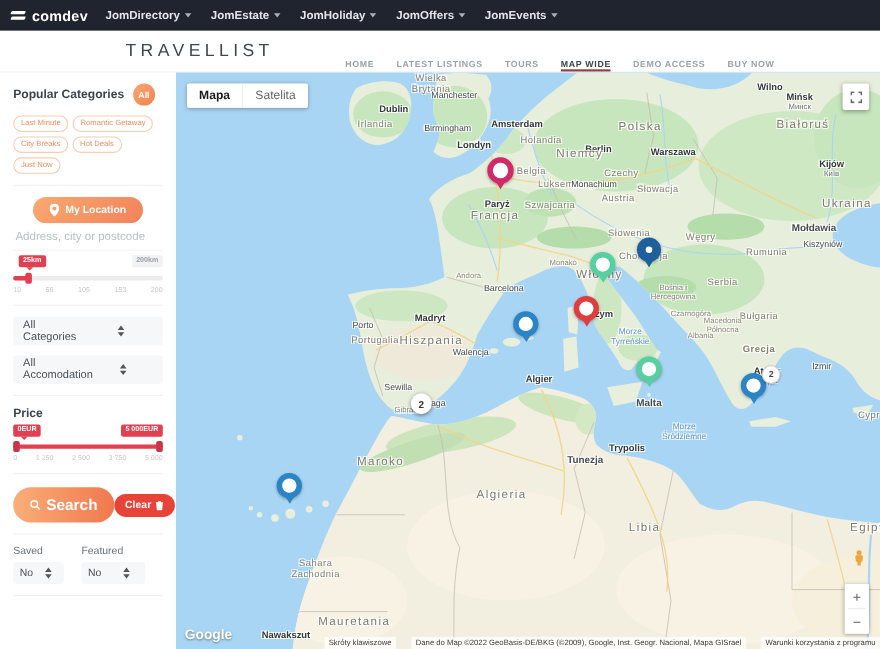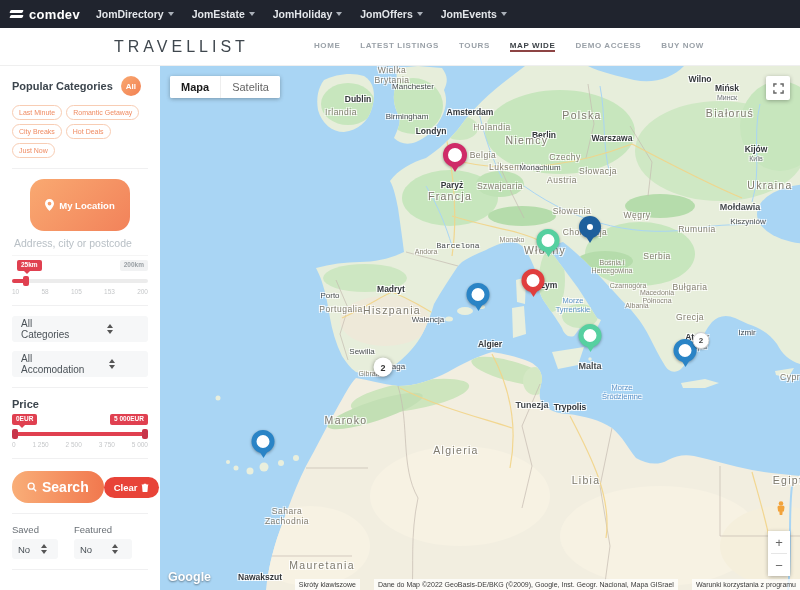--- a/index.html
+++ b/index.html
@@ -10,36 +10,36 @@
   .logo{display:flex;align-items:center;gap:6px;color:#fff;font-size:13px;font-weight:700;letter-spacing:.3px;cursor:pointer;}
   .logo-glyph{display:flex;flex-direction:column;gap:2px;}
   .logo-glyph i{width:13px;height:3px;background:#fff;transform:skewX(-25deg);border-radius:1px;display:block;}
   .top-menu{display:flex;gap:18px;margin-left:16px;}
   .top-item{color:#e3e6ea;font-size:10.5px;font-weight:600;display:flex;align-items:center;gap:4px;cursor:pointer;}
   .caret{width:0;height:0;border-left:3.5px solid transparent;border-right:3.5px solid transparent;border-top:4px solid #aab0b9;}
 
   
   .navbar{height:37px;background:#fff;border-bottom:1px solid #efefef;display:flex;align-items:center;justify-content:space-between;padding:0 96px 0 114px;}
   .brand{font-size:16px;letter-spacing:4px;color:#3f474e;font-weight:500;cursor:pointer;}
-  .nav-menu{display:flex;gap:20px;height:100%;align-items:center;}
+  .nav-menu{display:flex;gap:20px;height:100%;align-items:flex-end;}
   .nav-item{font-size:8px;letter-spacing:.6px;color:#9aa1a8;font-weight:700;display:flex;align-items:center;border-bottom:2px solid transparent;box-sizing:border-box;cursor:pointer;}
   .nav-item.active{color:#3d4348;border-bottom-color:#8d4444;}
 
   
   .content{display:flex;height:524px;}
   .sidebar{width:160px;box-sizing:border-box;padding:10px 12px 0;background:#fff;flex:none;overflow:hidden;}
   .divider{height:1px;background:#f0f0f1;margin:10px 0;}
 
   
   .pc-row{display:flex;align-items:center;gap:8px;}
   .pc-title{font-size:11px;font-weight:700;color:#3c454d;}
   .all-btn{width:20px;height:20px;border-radius:50%;border:none;background:linear-gradient(135deg,#f9a971,#f28052);color:#fff;font-size:8px;font-weight:700;cursor:pointer;padding:0;}
   .pills{display:flex;flex-wrap:wrap;gap:4px;margin-top:9px;}
   .pill{border:1px solid #f8cdb4;color:#ef8c63;font-size:7px;padding:3px 6px;border-radius:10px;cursor:pointer;background:#fff;white-space:nowrap;}
-  .loc-btn{display:flex;align-items:center;gap:5px;margin:3px auto 0;background:linear-gradient(135deg,#f9a971,#f2825a);border:none;color:#fff;font-size:9.5px;font-weight:600;padding:20px 15px;border-radius:14px;cursor:pointer;}
+  .loc-btn{display:flex;align-items:center;gap:5px;margin:3px auto 0;background:linear-gradient(135deg,#f9a971,#f2825a);border:none;color:#fff;font-size:9.5px;font-weight:600;padding:6px 15px;border-radius:14px;cursor:pointer;}
   .s-input{width:100%;box-sizing:border-box;border:none;border-bottom:1px solid #f5f5f5;outline:none;font-size:10.5px;color:#555;padding:6px 2px;font-family:inherit;background:#fff;}
   .s-input::placeholder{color:#b9c0c6;}
 
   .slider{margin-top:4px;}
   .badge-row{display:flex;justify-content:space-between;align-items:flex-start;height:15px;}
   .badge{font-size:6.5px;font-weight:700;padding:2px 4px;border-radius:2px;position:relative;line-height:1;}
   .badge.red{background:#e04050;color:#fff;}
   .badge.gray{background:#f1f2f3;color:#9aa0a5;}
   .badge.tip::after{content:"";position:absolute;top:100%;left:7px;border:3px solid transparent;border-top-color:#e04050;}
   .dist .badge.red{margin-left:5px;}
@@ -425,37 +425,37 @@
 Północna</span>
           <span class="ml cs" style="left: 477px; top: 240px;">Albania</span>
           <span class="ml cl" style="left: 290px; top: 130px;">Francja</span>
           <span class="ml cb" style="left: 292px; top: 120px;">Paryż</span>
           <span class="ml c" style="left: 412px; top: 146px;">Słowenia</span>
           <span class="ml c" style="left: 425px; top: 167px;">Chorwacja</span>
           <span class="ml cl" style="left: 385px; top: 184px;">Włochy</span>
           <span class="ml cb" style="left: 386px; top: 220px;">Rzym</span>
           <span class="ml cs" style="left: 352px; top: 174px;">Monako</span>
           <span class="ml cs" style="left: 266px; top: 186px;">Andora</span>
-          <span class="ml ct" style="left: 298px; top: 180px; font-family: Liberation Mono, monospace;">Barcelona</span>
+          <span class="ml ct" style="left: 298px; top: 196px;">Barcelona</span>
           <span class="ml cb" style="left: 231px; top: 224px;">Madryt</span>
           <span class="ml cl" style="left: 232px; top: 244px;">Hiszpania</span>
           <span class="ml ct" style="left: 268px; top: 254px;">Walencja</span>
           <span class="ml c" style="left: 181px; top: 244px;">Portugalia</span>
           <span class="ml ct" style="left: 170px; top: 230px;">Porto</span>
           <span class="ml ct" style="left: 202px; top: 286px;">Sewilla</span>
           <span class="ml ct" style="left: 232px; top: 301px;">Malaga</span>
           <span class="ml cs" style="left: 212px; top: 308px;">Gibraltar</span>
           <span class="ml cl" style="left: 186px; top: 354px;">Maroko</span>
           <span class="ml cb" style="left: 330px; top: 279px;">Algier</span>
           <span class="ml cl" style="left: 296px; top: 384px;">Algieria</span>
-          <span class="ml cd" style="left: 372px; top: 339px; text-align: center;">Tunezja</span>
+          <span class="ml cd" style="left: 372px; top: 352px; text-align: center;">Tunezja</span>
           <span class="ml cb" style="left: 410px; top: 342px;">Trypolis</span>
           <span class="ml cl" style="left: 426px; top: 414px;">Libia</span>
           <span class="ml cd" style="left: 430px; top: 300px;">Malta</span>
-          <span class="ml c" style="left: 530px; top: 252px;">Grecja</span>
+          <span class="ml c" style="left: 530px; top: 252px; font-weight: bold;">Grecja</span>
           <span class="ml cb" style="left: 537px; top: 272px;">Ateny</span>
           <span class="ml sub" style="left: 537px; top: 281px;">Αθήνα</span>
           <span class="ml ct" style="left: 587px; top: 267px;">Izmir</span>
           <span class="ml c" style="left: 630px; top: 312px;">Cypr</span>
           <span class="ml w" style="left: 413px; top: 240px;">Morze
 Tyrreńskie</span>
           <span class="ml w" style="left: 462px; top: 327px;">Morze
 Śródziemne</span>
           <span class="ml c" style="left: 127px; top: 451px;">Sahara
 Zachodnia</span>

